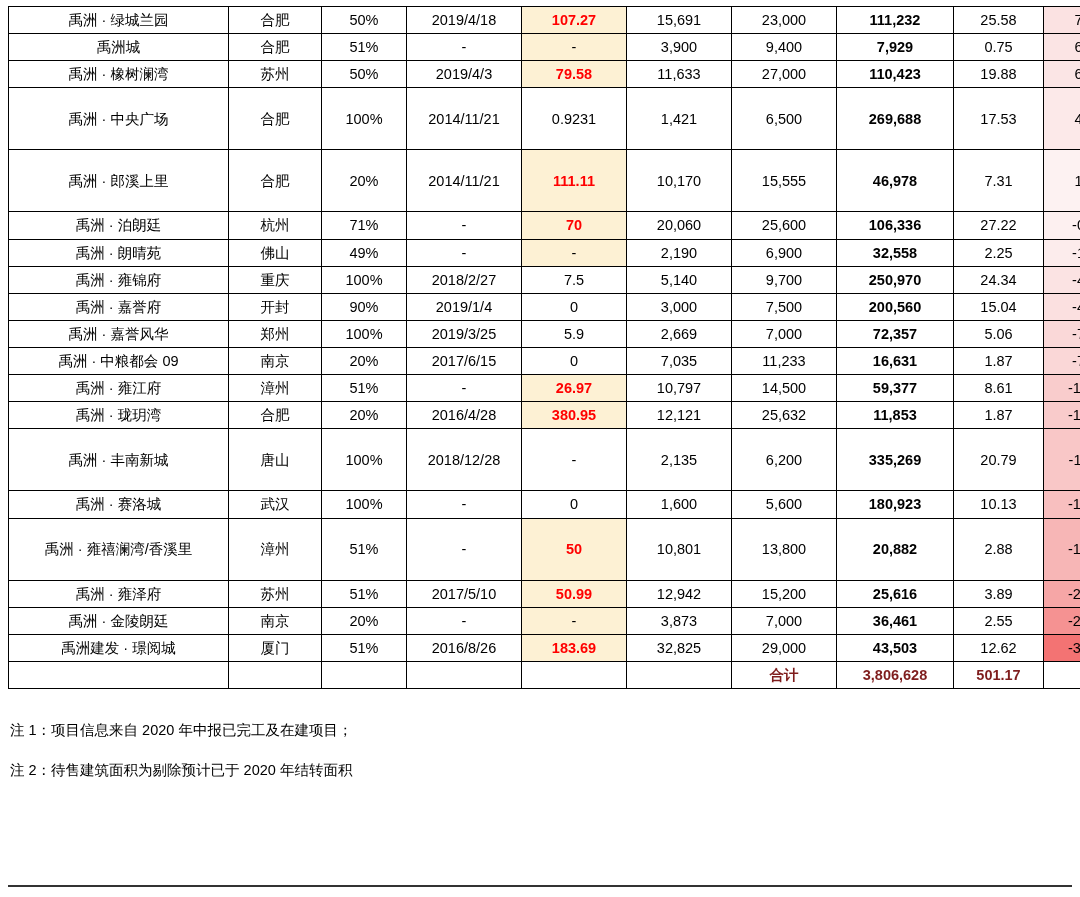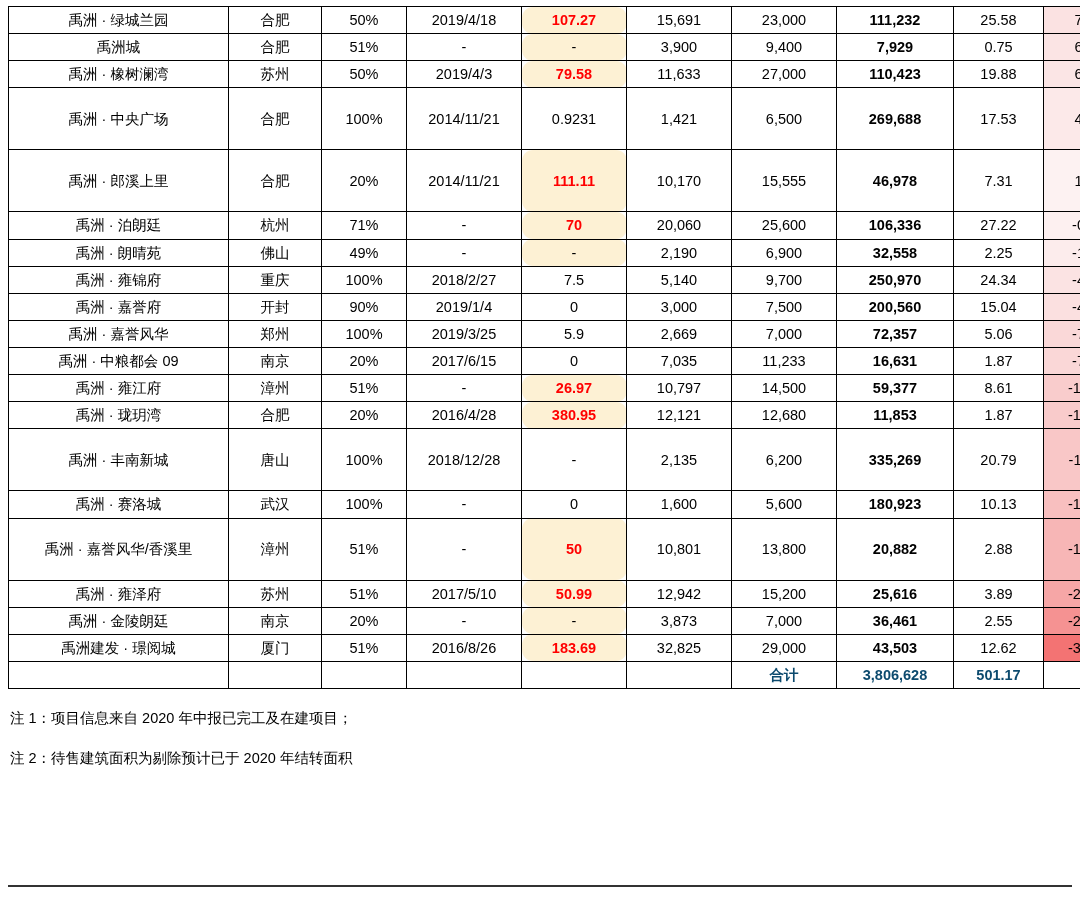--- a/index.html
+++ b/index.html
@@ -32,21 +32,21 @@
     vertical-align: middle;
     padding: 4px 2px;
     line-height: 1.25;
     word-wrap: break-word;
     overflow-wrap: break-word;
   }
   td.name { width: 215px; }
   td.city { width: 88px; }
   td.stake { width: 80px; }
   td.date { width: 110px; }
-  td.price { width: 100px; border-radius: 11px; }
+  td.price { width: 100px; }
   td.c6 { width: 100px; }
   td.c7 { width: 100px; }
   td.c8 { width: 112px; font-weight: bold; }
   td.c9 { width: 85px; }
   td.c10 { width: 90px; }
 
   td.price.hl {
     background: #fdf1d4;
     color: #ff0000;
     font-weight: bold;
@@ -54,28 +54,28 @@
   td.price.plain {
     background: #fdf1d4;
     color: #000;
     font-weight: normal;
   }
   td.pct {
     font-weight: normal;
   }
   tr.total td {
     font-weight: bold;
-    color: #0c4a6e;
+    color: #7f1d1d;
   }
   tr.total td.blank {
     border: 1px solid #000;
     background: #fff;
   }
   .notes {
-    margin-top: 14px;
+    margin-top: 26px;
     font-size: 14.5px;
     line-height: 2.2;
     padding-left: 2px;
   }
   .note-line { margin: 0 0 8px 0; }
   .bottom-rule {
     position: absolute;
     left: 8px;
     right: 8px;
     bottom: 10px;
@@ -233,21 +233,21 @@
         <td class="c9">8.61</td>
         <td class="c10 pct" style="background-color: rgb(249, 204, 204);">-10.6%</td>
       </tr>
       <tr>
         <td class="name">禹洲 · 珑玥湾</td>
         <td class="city">合肥</td>
         <td class="stake">20%</td>
         <td class="date">2016/4/28</td>
         <td class="price hl">380.95</td>
         <td class="c6">12,121</td>
-        <td class="c7">12,680</td>
+        <td class="c7">25,632</td>
         <td class="c8">11,853</td>
         <td class="c9">1.87</td>
         <td class="c10 pct" style="background-color: rgb(249, 203, 203);">-10.7%</td>
       </tr>
       <tr style="height:62px">
         <td class="name">禹洲 · 丰南新城</td>
         <td class="city">唐山</td>
         <td class="stake">100%</td>
         <td class="date">2018/12/28</td>
         <td class="price">-</td>
@@ -263,21 +263,21 @@
         <td class="stake">100%</td>
         <td class="date">-</td>
         <td class="price">0</td>
         <td class="c6">1,600</td>
         <td class="c7">5,600</td>
         <td class="c8">180,923</td>
         <td class="c9">10.13</td>
         <td class="c10 pct" style="background-color: rgb(248, 191, 191);">-13.9%</td>
       </tr>
       <tr style="height:62px">
-        <td class="name">禹洲 · 嘉誉风华/香溪里</td>
+        <td class="name">禹洲 · 雍禧澜湾/香溪里</td>
         <td class="city">漳州</td>
         <td class="stake">51%</td>
         <td class="date">-</td>
         <td class="price hl">50</td>
         <td class="c6">10,801</td>
         <td class="c7">13,800</td>
         <td class="c8">20,882</td>
         <td class="c9">2.88</td>
         <td class="c10 pct" style="background-color: rgb(247, 182, 182);">-16.2%</td>
       </tr>

